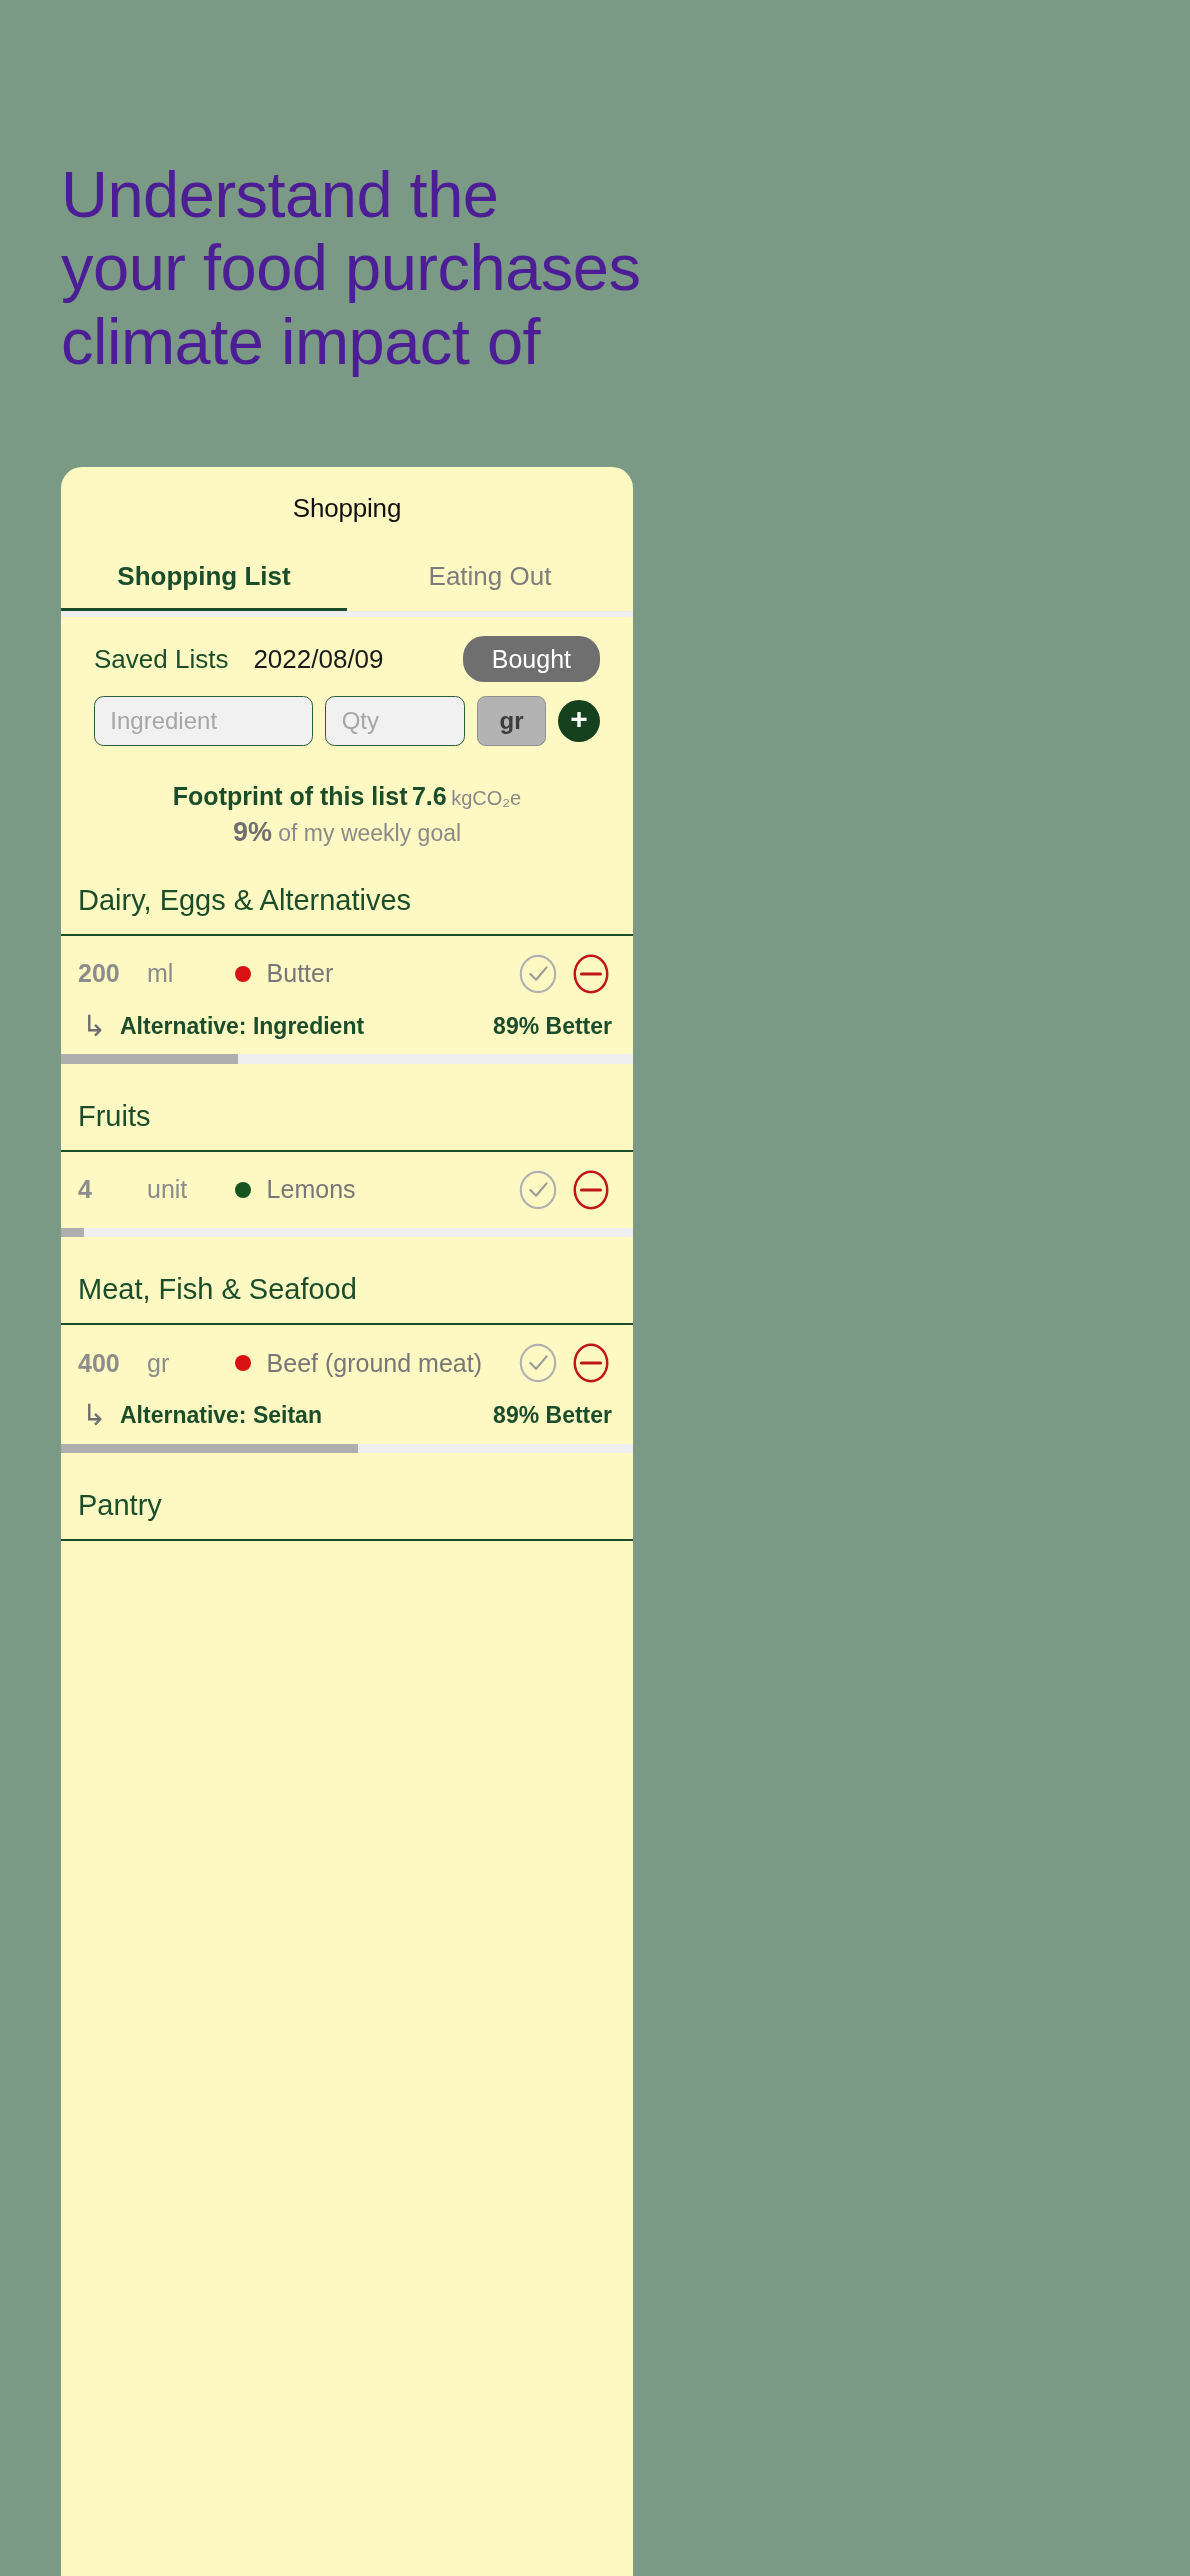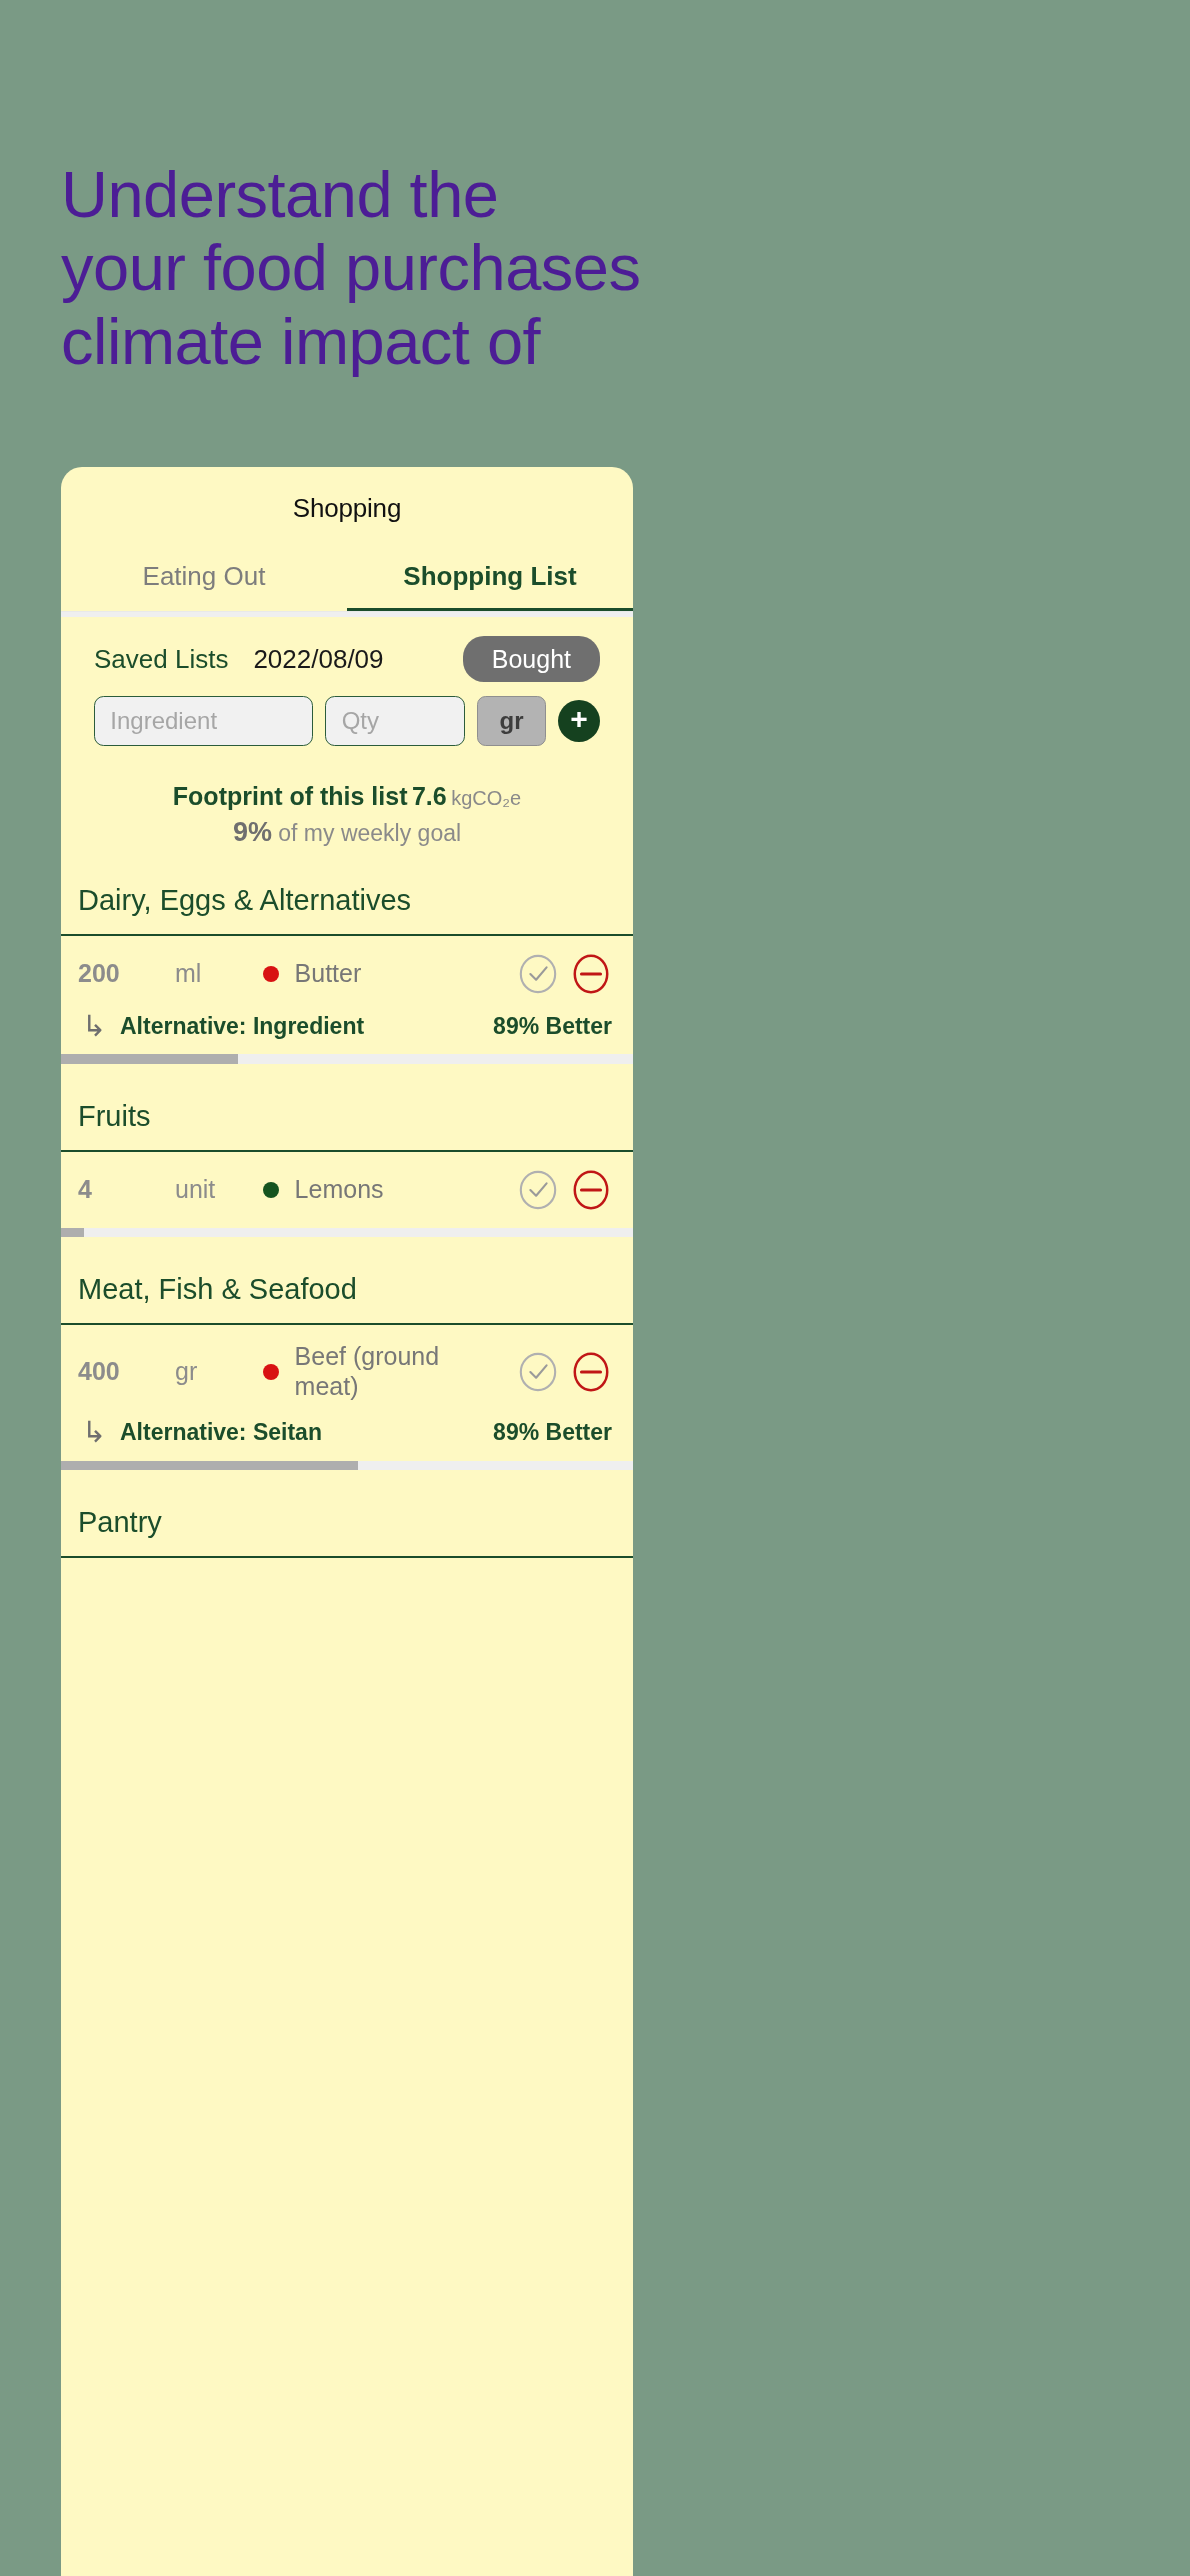--- a/index.html
+++ b/index.html
@@ -144,21 +144,21 @@
     font-size:29px;color:#1b4d2b;
     padding:36px 0 17px 17px;
     border-bottom:2.4px solid #1b4d2b;
   }
   .item-row{
     display:flex;align-items:center;
     padding:17px 21px 17px 17px;
     min-height:42px;
   }
   .qty{font-size:25px;color:#8c8c8c;width:69px;font-weight:bold;}
-  .unit{font-size:25px;color:#8c8c8c;width:88px;margin-left:28px;}
+  .unit{font-size:25px;color:#8c8c8c;width:88px;}
   .dot{width:16.3px;height:16.3px;border-radius:50%;flex:none;margin-right:15.3px;}
   .item-name{font-size:25px;color:#777777;flex:1;line-height:1.18;padding-right:9.6px;}
   .icon-btn{width:42px;height:42px;flex:none;margin-left:11.5px;}
   .alt-row{
     display:flex;align-items:center;
     padding:0 21px 13.4px 21px;
   }
   .alt-arrow{width:38px;flex:none;color:#6f6f6f;font-size:29px;line-height:1;}
   .alt-text{font-size:23px;font-weight:bold;color:#1b4d2b;flex:1;}
   .alt-better{font-size:23px;font-weight:bold;color:#1b4d2b;white-space:nowrap;}
@@ -172,22 +172,22 @@
   <div>Understand the</div>
   <div>your food purchases</div>
   <div>climate impact of</div>
 </div>
 
 <div class="card">
 
   <div class="card-title">Shopping</div>
 
   <div class="tabs">
+    <div class="tab active">Shopping List</div>
     <div class="tab">Eating Out</div>
-    <div class="tab active">Shopping List</div>
   </div>
   <div class="tabs-gap"></div>
 
   <div class="toolbar">
     <div class="saved-lists">Saved Lists</div>
     <div class="date-label">2022/08/09</div>
     <div class="bought-pill">Bought</div>
   </div>
 
   <div class="input-row">

